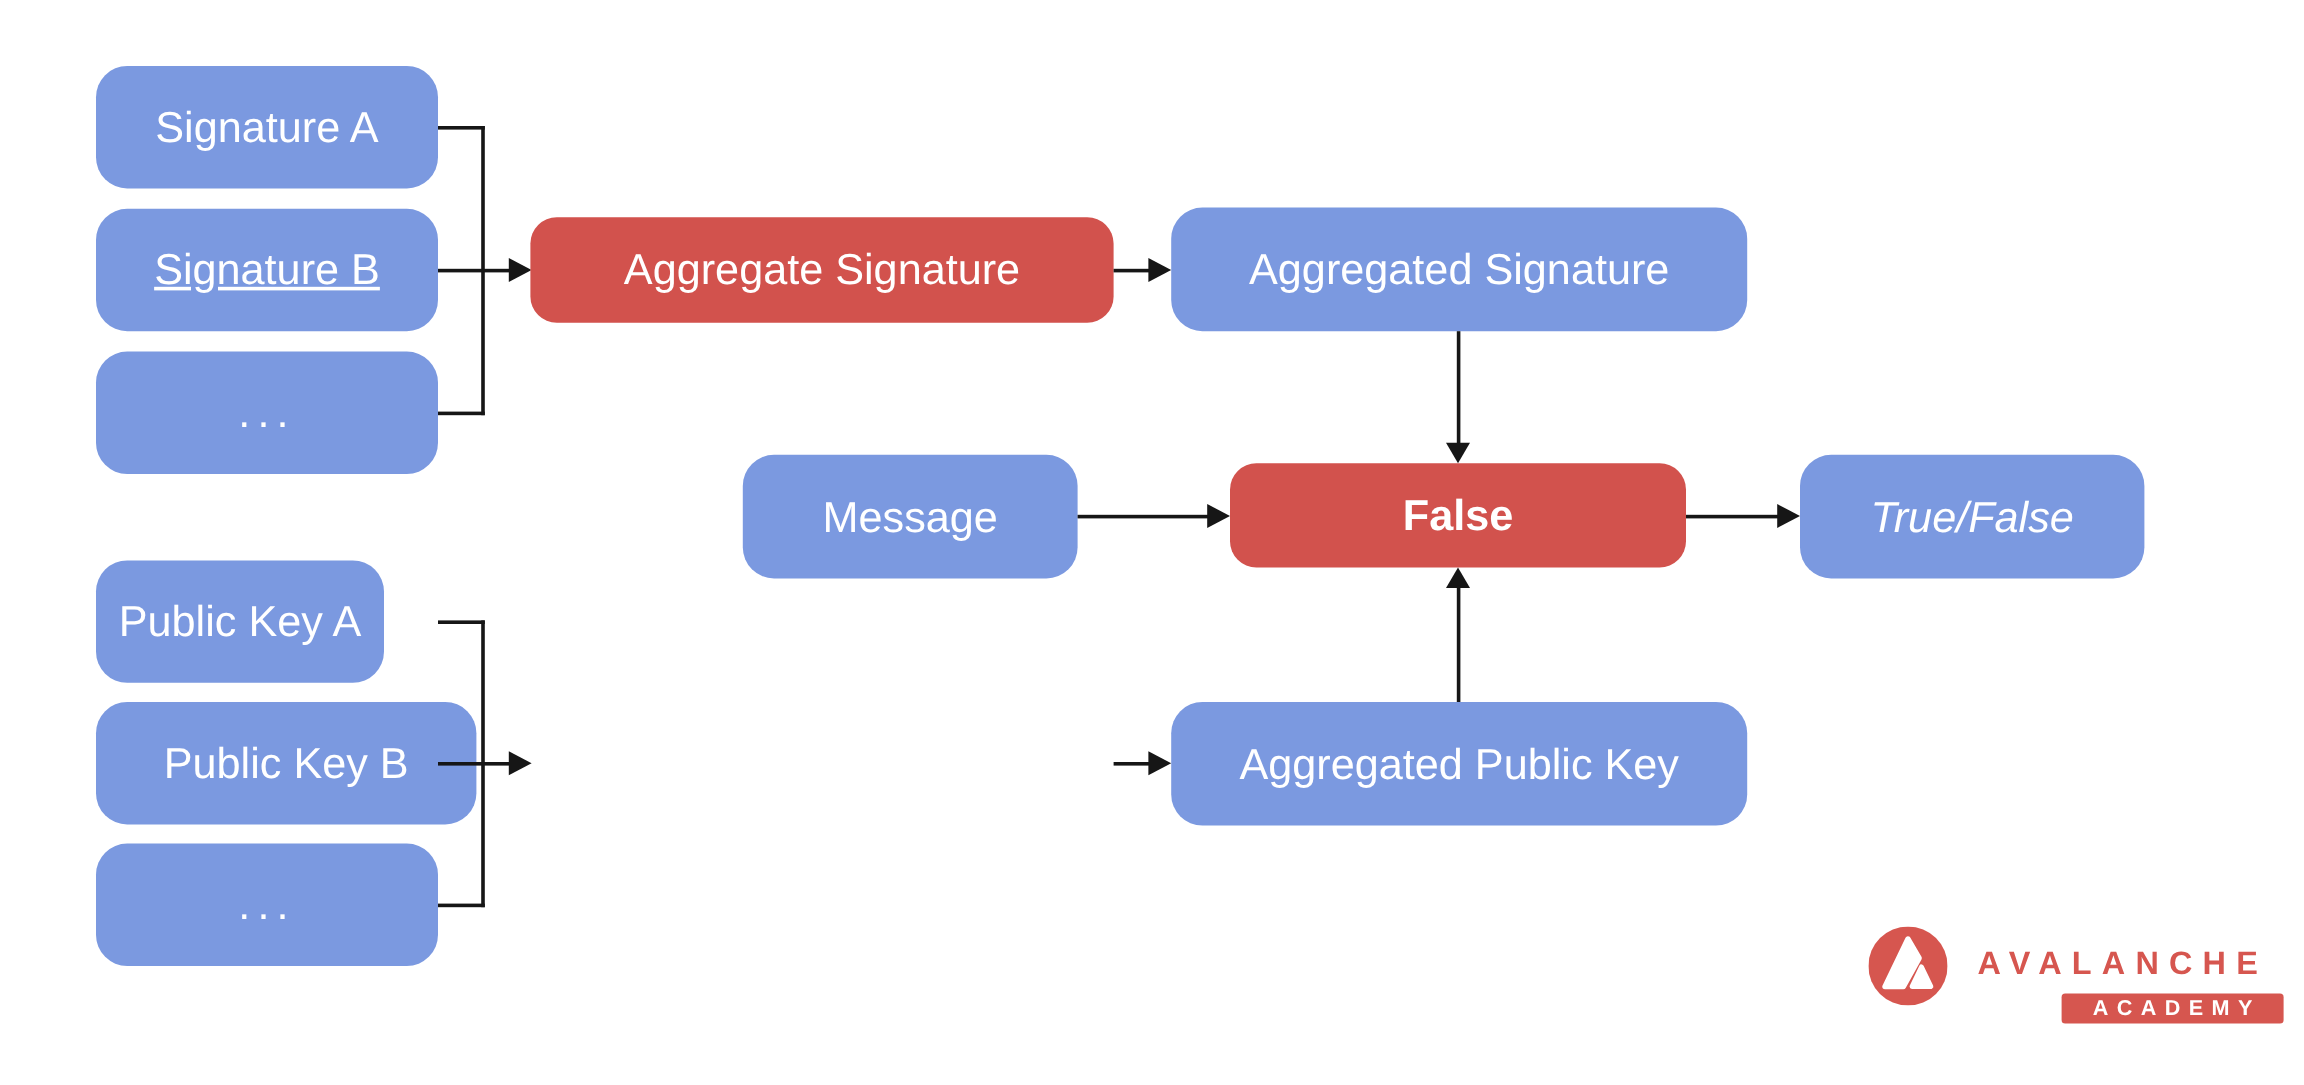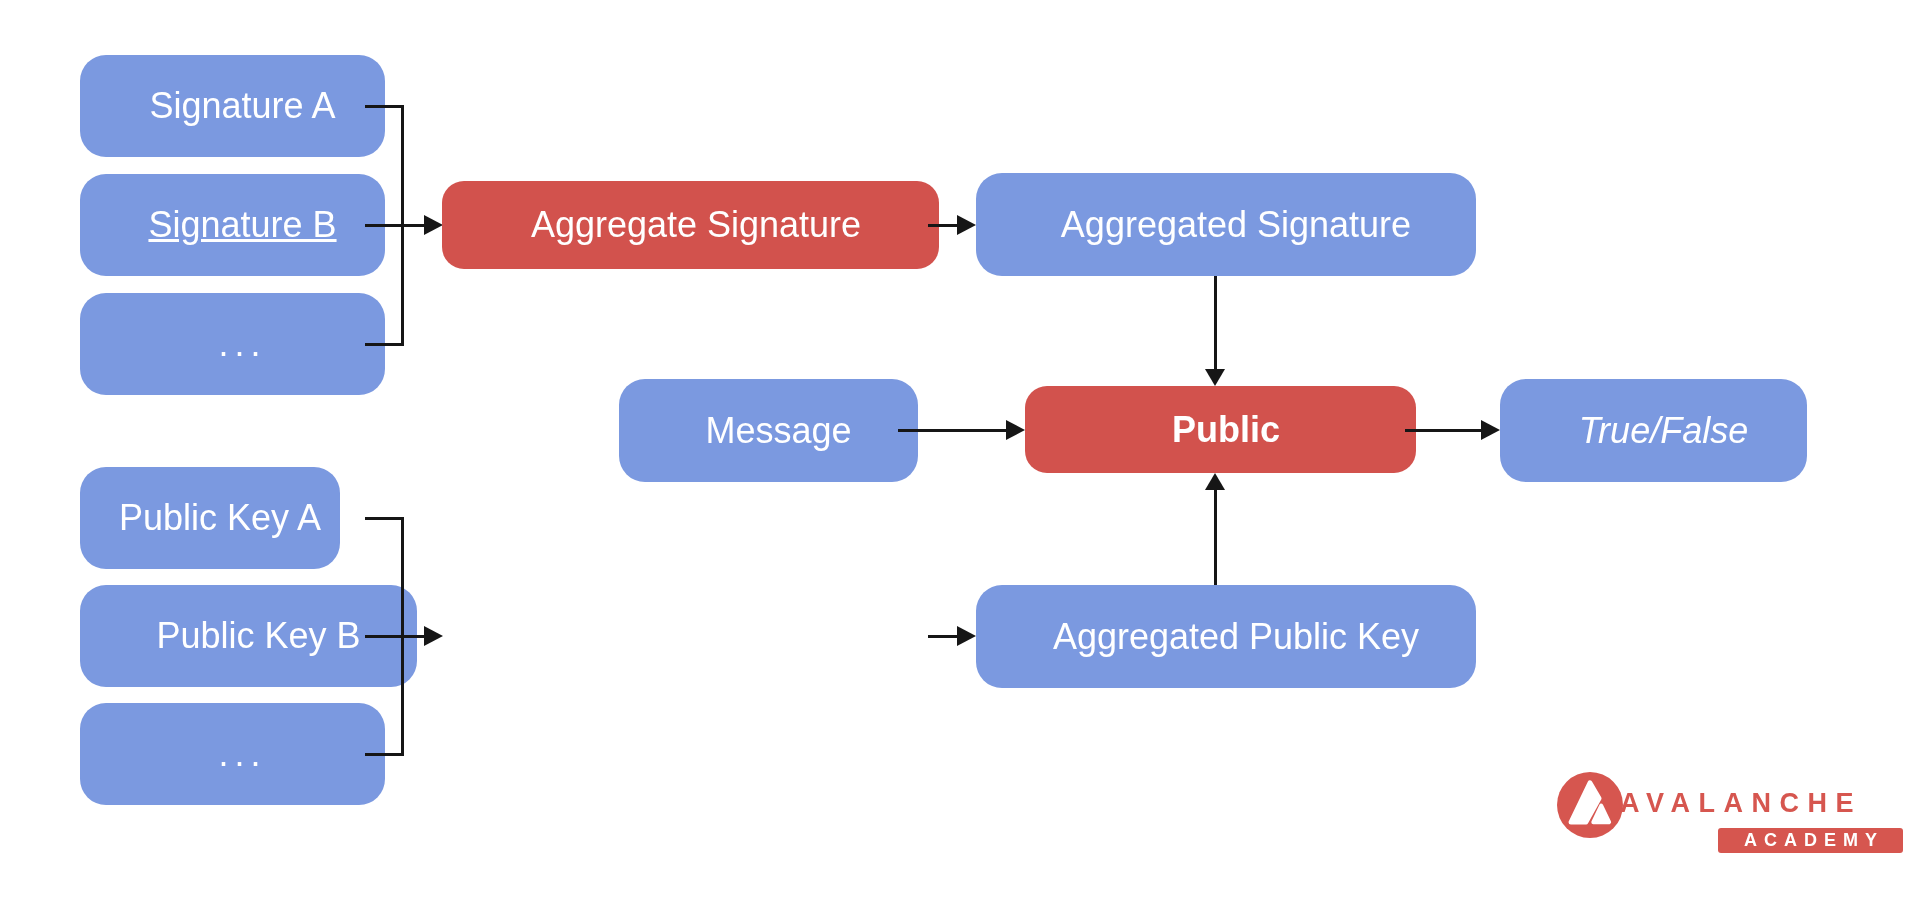--- a/index.html
+++ b/index.html
@@ -18,39 +18,39 @@
     overflow:hidden;
   }
   .node{
     position:absolute;
     display:flex;align-items:center;justify-content:center;
     color:var(--text-white);
     font-size:36px;
     text-align:center;
     white-space:nowrap;
   }
-  .blue{background:var(--blue);border-radius:26px;padding-left:20px;}
-  .red{background:var(--red);border-radius:22px;padding-left:11px;}
+  .blue{background:var(--blue);border-radius:26px;}
+  .red{background:var(--red);border-radius:22px;}
   .bold{font-weight:bold;}
   .ellipsis{letter-spacing:6px;}
   .hline{position:absolute;height:3px;background:var(--line);}
   .vline{position:absolute;width:3px;background:var(--line);}
   .ah-right{position:absolute;width:0;height:0;
     border-top:10px solid transparent;border-bottom:10px solid transparent;
     border-left:19px solid var(--line);}
   .ah-down{position:absolute;width:0;height:0;
     border-left:10px solid transparent;border-right:10px solid transparent;
     border-top:17px solid var(--line);}
   .ah-up{position:absolute;width:0;height:0;
     border-left:10px solid transparent;border-right:10px solid transparent;
     border-bottom:17px solid var(--line);}
   .logo{position:absolute;left:1556px;top:765px;width:340px;height:95px;}
   .logo-mark{position:absolute;left:1px;top:7px;}
   .logo-brand{
-    position:absolute;left:64px;top:23px;
+    position:absolute;left:92px;top:23px;
     font-size:27px;font-weight:bold;letter-spacing:8.5px;
     color:var(--logo-red);white-space:nowrap;
   }
   .logo-badge{
     position:absolute;left:162px;top:63px;width:185px;height:25px;
     background:var(--logo-red);border-radius:3px;
     display:flex;align-items:center;justify-content:center;
     color:var(--text-white);font-size:18px;font-weight:bold;letter-spacing:7px;
     text-indent:7px;white-space:nowrap;
   }
@@ -74,21 +74,21 @@
   <div class="hline" style="left:928px;top:224px;width:30px;"></div>
   <div class="ah-right" style="left:957px;top:215px;"></div>
   <div class="node blue" style="left:976px;top:173px;width:480px;height:103px;">Aggregated Signature</div>
 
   <div class="vline" style="left:1214px;top:276px;height:95px;"></div>
   <div class="ah-down" style="left:1205px;top:369px;"></div>
 
   <div class="node blue" style="left:619px;top:379px;width:279px;height:103px;">Message</div>
   <div class="hline" style="left:898px;top:429px;width:109px;"></div>
   <div class="ah-right" style="left:1006px;top:420px;"></div>
-  <div class="node red bold" style="left:1025px;top:386px;width:380px;height:87px;">Public</div>
+  <div class="node red bold" style="left:1025px;top:386px;width:380px;height:87px;">False</div>
   <div class="hline" style="left:1405px;top:429px;width:77px;"></div>
   <div class="ah-right" style="left:1481px;top:420px;"></div>
   <div class="node blue" style="left:1500px;top:379px;width:287px;height:103px;font-style:italic;">True/False</div>
 
   <div class="ah-up" style="left:1205px;top:473px;"></div>
   <div class="vline" style="left:1214px;top:488px;height:97px;"></div>
 
   <div class="node blue" style="left:80px;top:467px;width:240px;height:102px;">Public Key A</div>
   <div class="node blue" style="left:80px;top:585px;width:317px;height:102px;">Public Key B</div>
   <div class="node blue ellipsis" style="left:80px;top:703px;width:285px;height:102px;">...</div>

